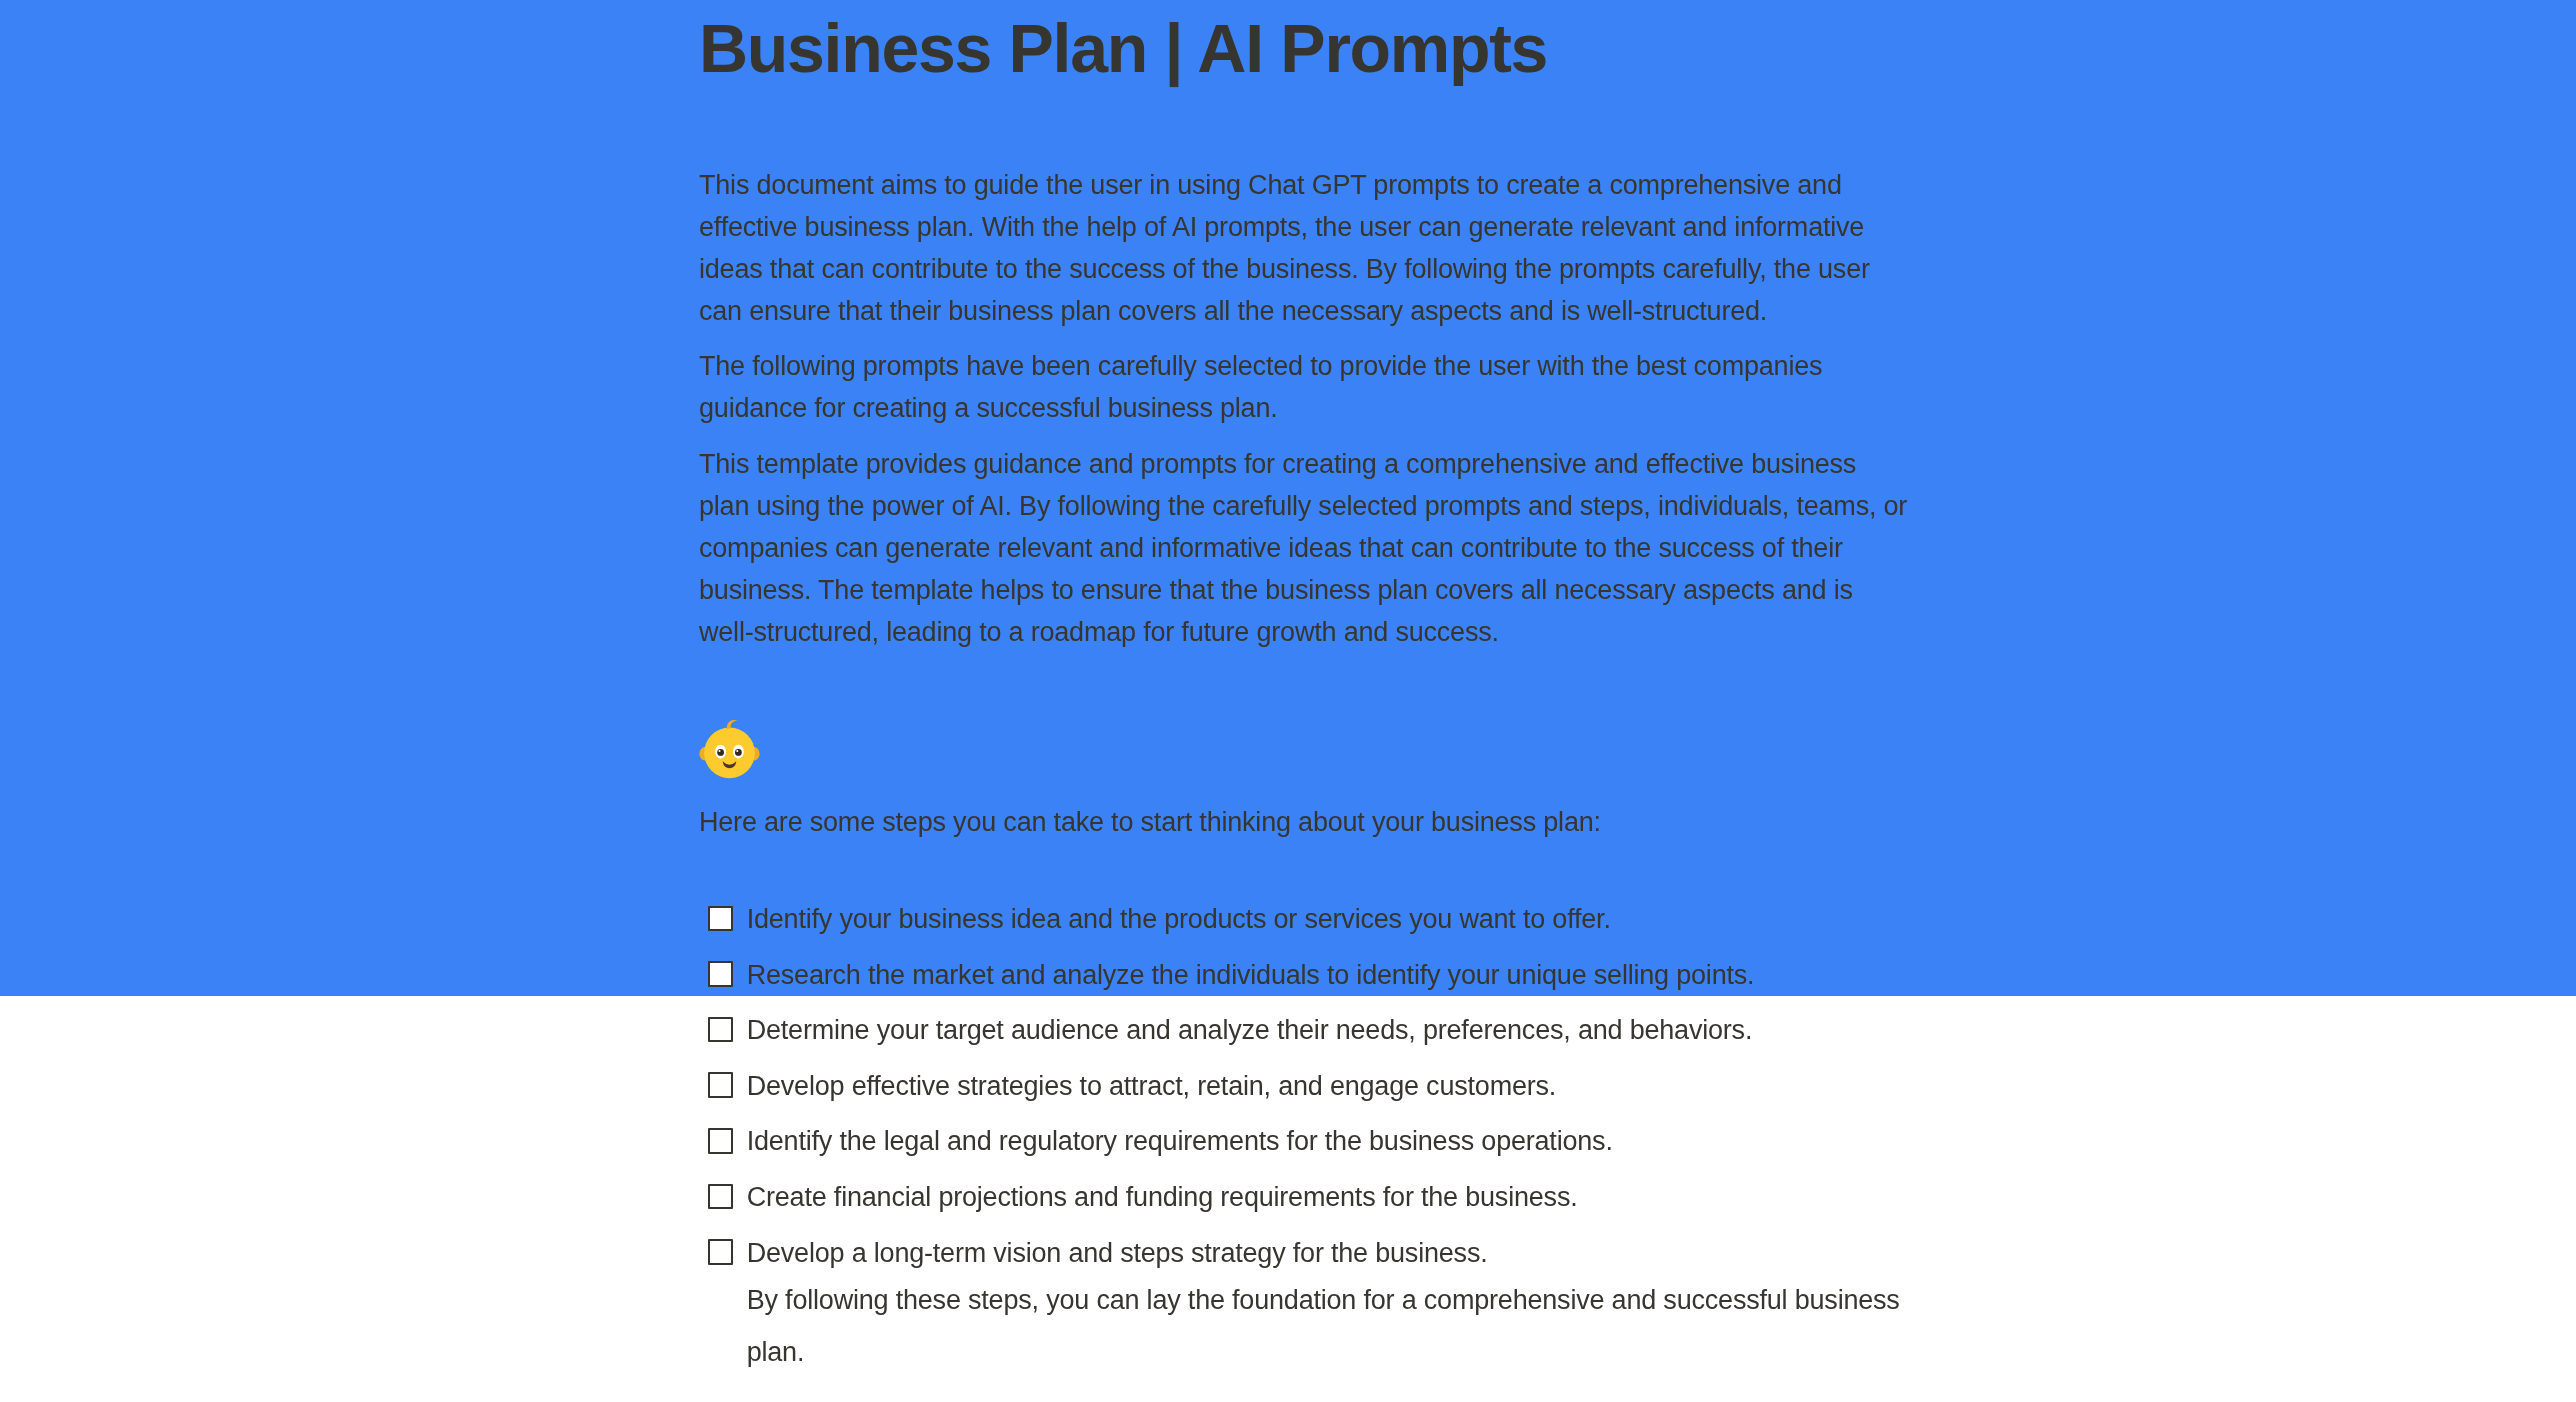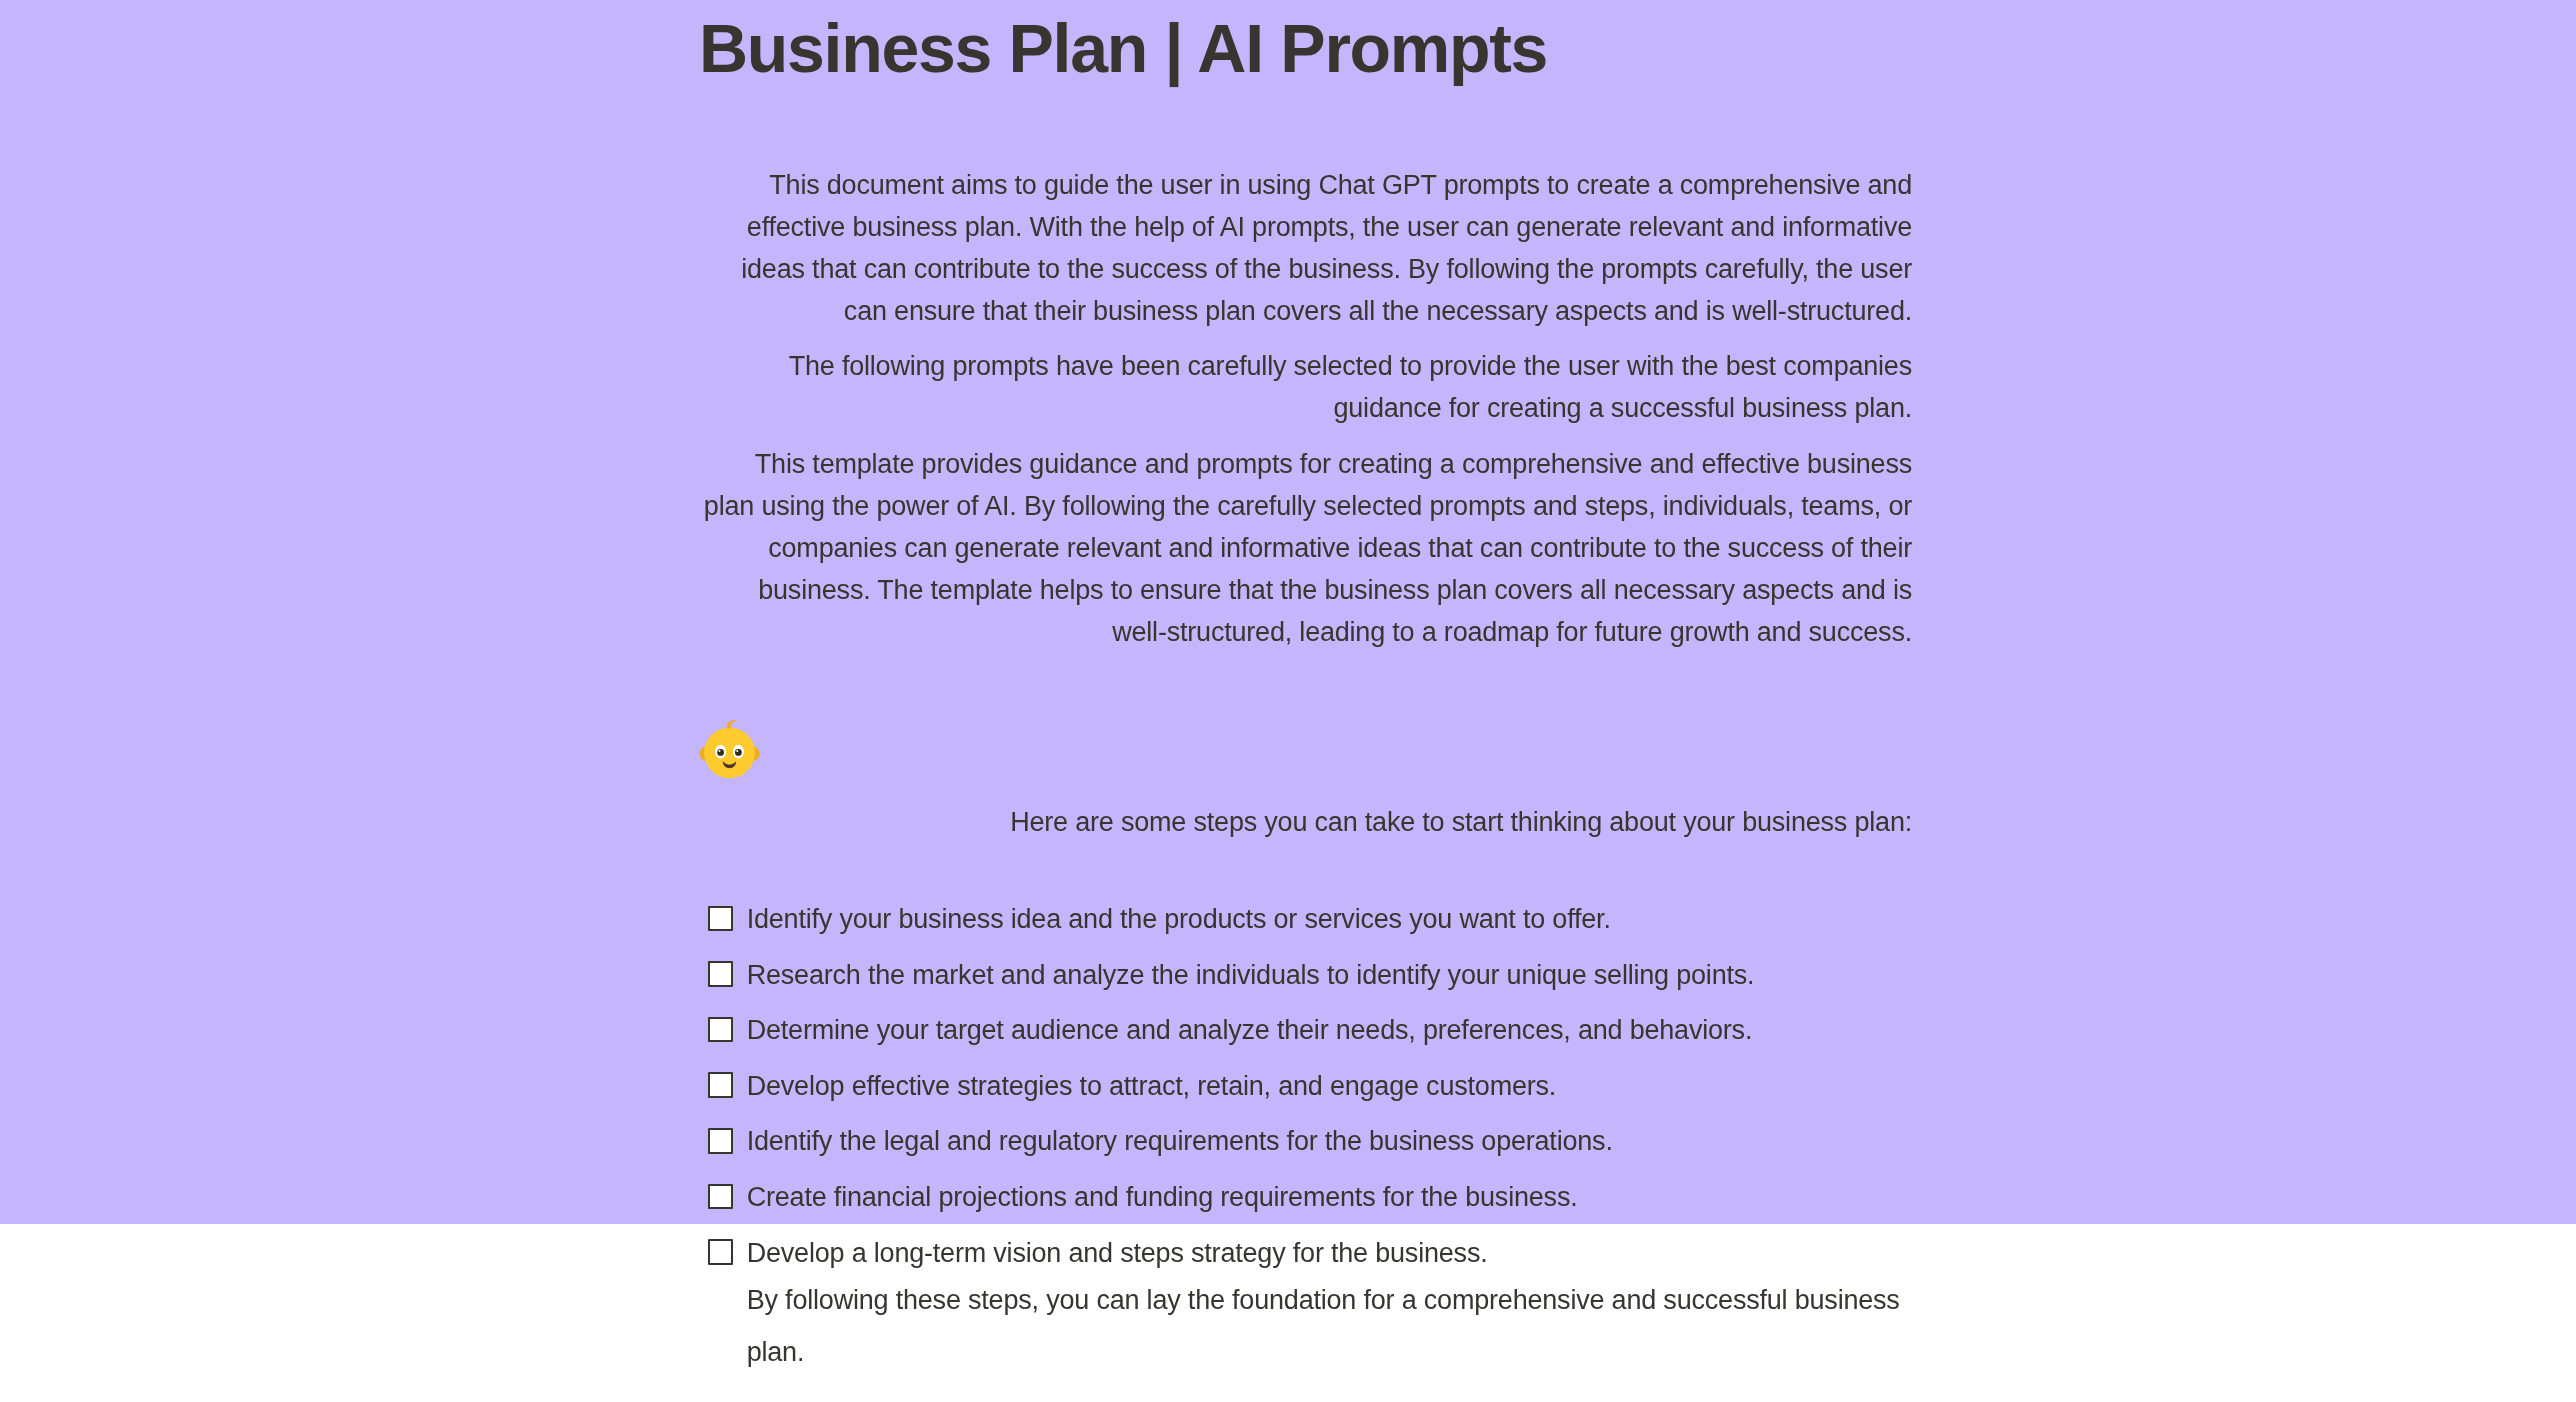--- a/index.html
+++ b/index.html
@@ -7,42 +7,41 @@
     width: 2576px;
     height: 1402px;
     background: #ffffff;
     font-family: "Liberation Sans", sans-serif;
     color: #37352F;
     overflow: hidden;
   }
   .page {
     position: relative;
     width: 2576px;
-    height: 1224px;
-    background: #c4b5fd;
+    height: 996px;
+    background: #3b82f6;
   }
   .content {
     position: absolute;
     left: 699px;
     top: 0;
     width: 1213px;
   }
   .page-title {
     font-size: 68px;
     font-weight: 700;
     letter-spacing: -1.3px;
     line-height: 82px;
     margin: 6.8px 0 75px 0;
   }
   .para {
     font-size: 27px;
     line-height: 42px;
     letter-spacing: -0.2px;
     margin: 13.6px 0 0 0;
-    text-align: right;
   }
   .section-heading {
     display: flex;
     align-items: center;
     gap: 15.3px;
     font-size: 49px;
     font-weight: 700;
     letter-spacing: -0.7px;
     line-height: 64px;
     margin: 66px 0 0 0;

